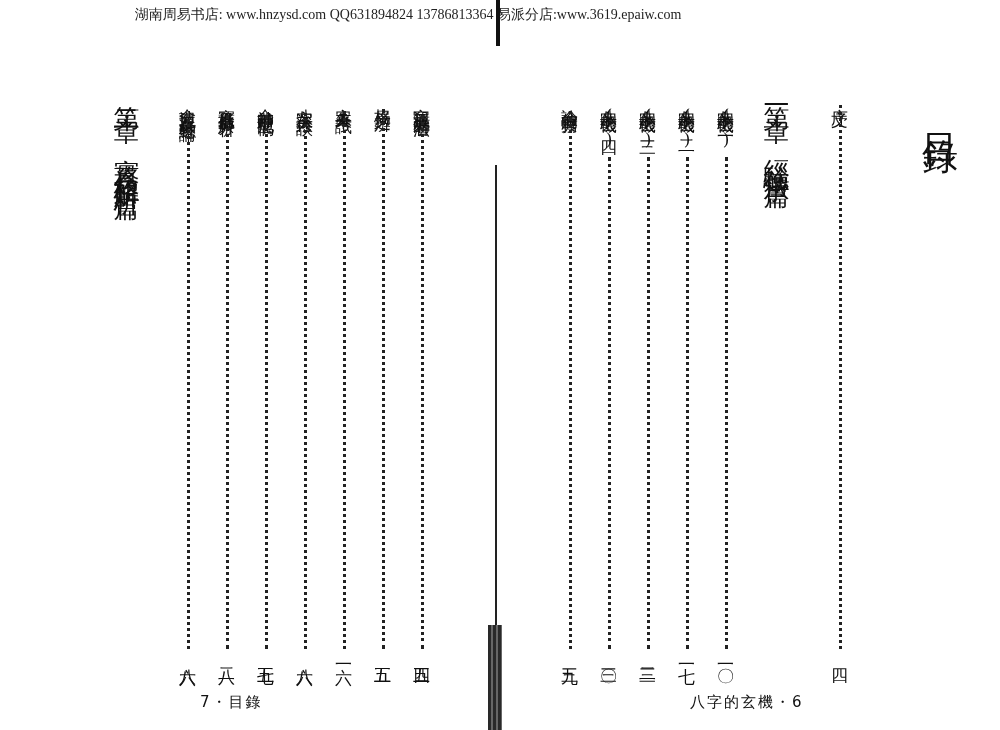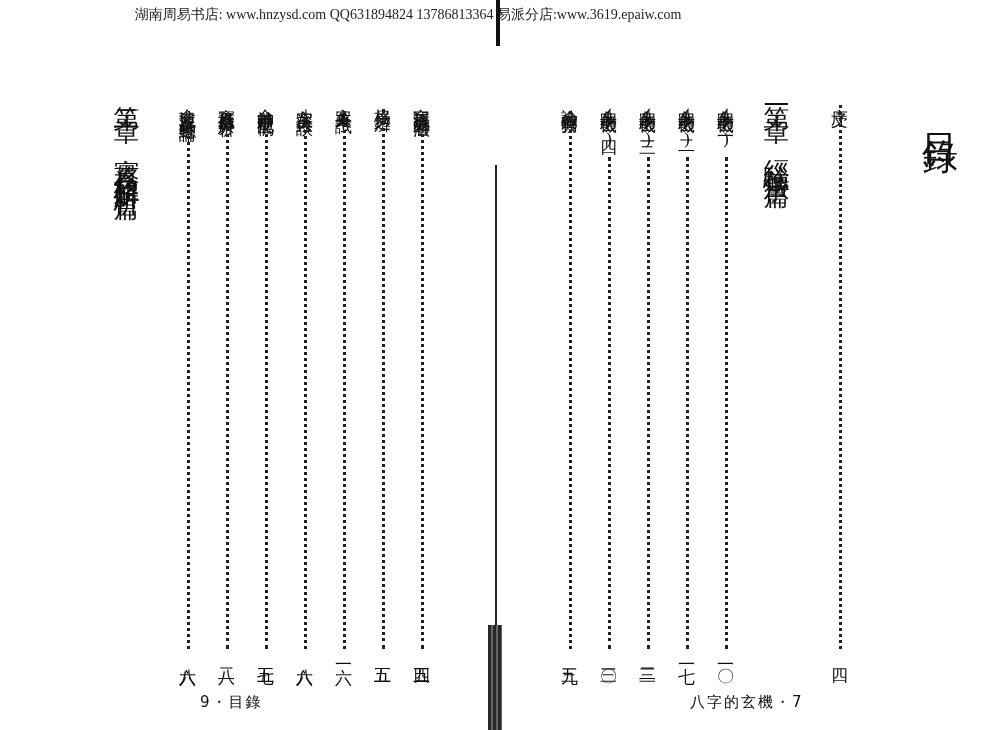--- a/index.html
+++ b/index.html
@@ -62,21 +62,21 @@
     <span class="vtext">八字的玄機(四)</span>
     <span class="dots"></span>
     <span class="pg">三〇</span>
   </div>
   <div class="col entry" style="left:60px;">
     <span class="vtext">論命的實務</span>
     <span class="dots"></span>
     <span class="pg">三九</span>
   </div>
 
-  <div class="footer" style="left:190px;">八字的玄機・7</div>
+  <div class="footer" style="left:190px;">八字的玄機・6</div>
 </div>
 
 <div class="page left">
   <div class="col entry" style="left:412px;">
     <span class="vtext">官殺混雜的看法</span>
     <span class="dots"></span>
     <span class="pg">四五</span>
   </div>
   <div class="col entry" style="left:373px;">
     <span class="vtext">格局之辨</span>
@@ -104,14 +104,14 @@
     <span class="pg">八二</span>
   </div>
   <div class="col entry" style="left:178px;">
     <span class="vtext">命造現況及分析總論</span>
     <span class="dots"></span>
     <span class="pg">八六</span>
   </div>
 
   <div class="chapter vtext" style="left:112px;">第二章:實務命格解析篇</div>
 
-  <div class="footer" style="left:200px;">9・目錄</div>
+  <div class="footer" style="left:200px;">7・目錄</div>
 </div>
 
 </body></html>

